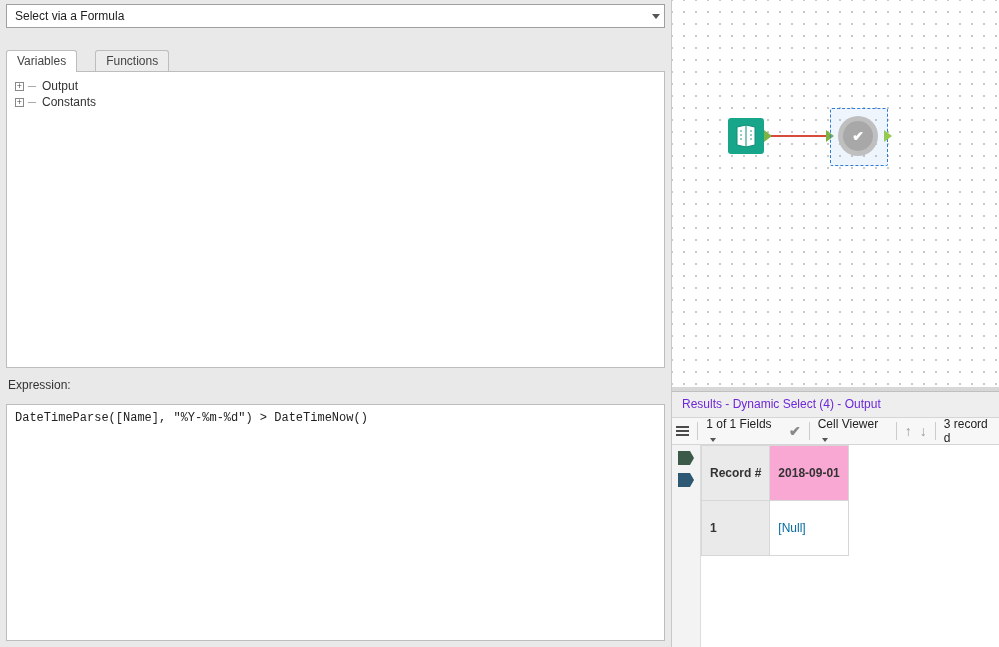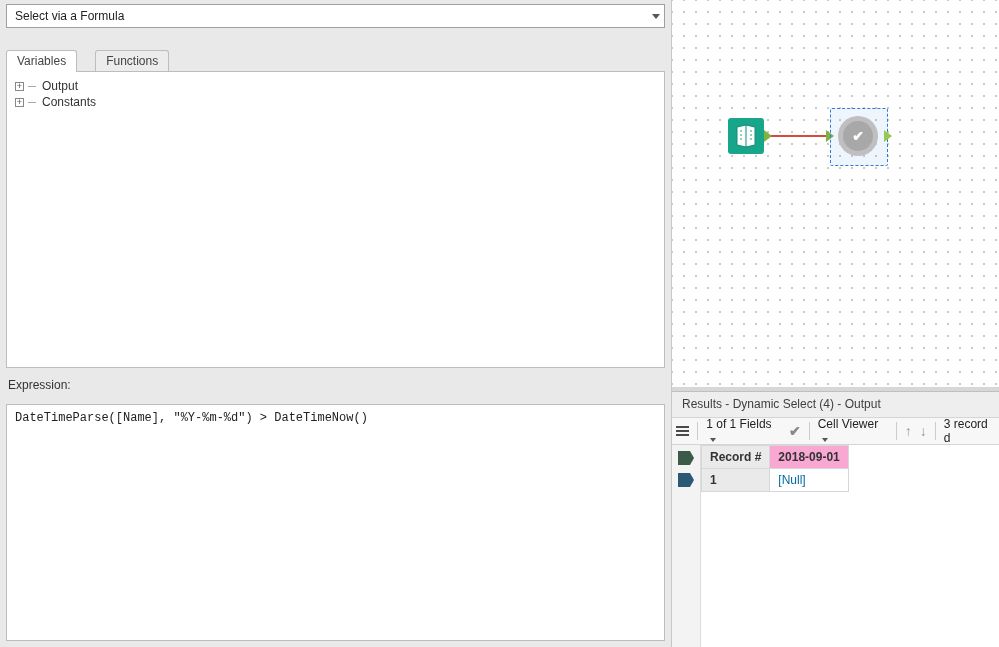--- a/index.html
+++ b/index.html
@@ -239,21 +239,21 @@
   .results-divider { height: 4px; background: #d7d7d7; cursor: ns-resize; }
   .results-pane {
     border-top: 1px solid #c0c0c0;
     background: #f3f3f3;
     display: flex;
     flex-direction: column;
     height: 255px;
   }
   .results-title {
     padding: 5px 4px 6px 10px;
-    color: #404040;
+    color: #6d28d9;
     background: #eee;
   }
   .results-toolbar {
     border-top: 1px solid #d5d5d5;
     border-bottom: 1px solid #d5d5d5;
     background: #f7f7f7;
     height: 26px;
     display: flex;
     align-items: center;
     padding: 0 4px;
@@ -303,21 +303,21 @@
     flex: 1;
     overflow: auto;
     background: #fff;
   }
   table.grid {
     border-collapse: collapse;
     font-size: 12px;
   }
   table.grid th, table.grid td {
     border: 1px solid #d7d7d7;
-    padding: 2px 8px;
+    padding: 18px 8px;
     text-align: left;
     white-space: nowrap;
     height: 18px;
   }
   table.grid th {
     background: #eaeaea;
     font-weight: 600;
     color: #333;
   }
   table.grid th.col-date {

